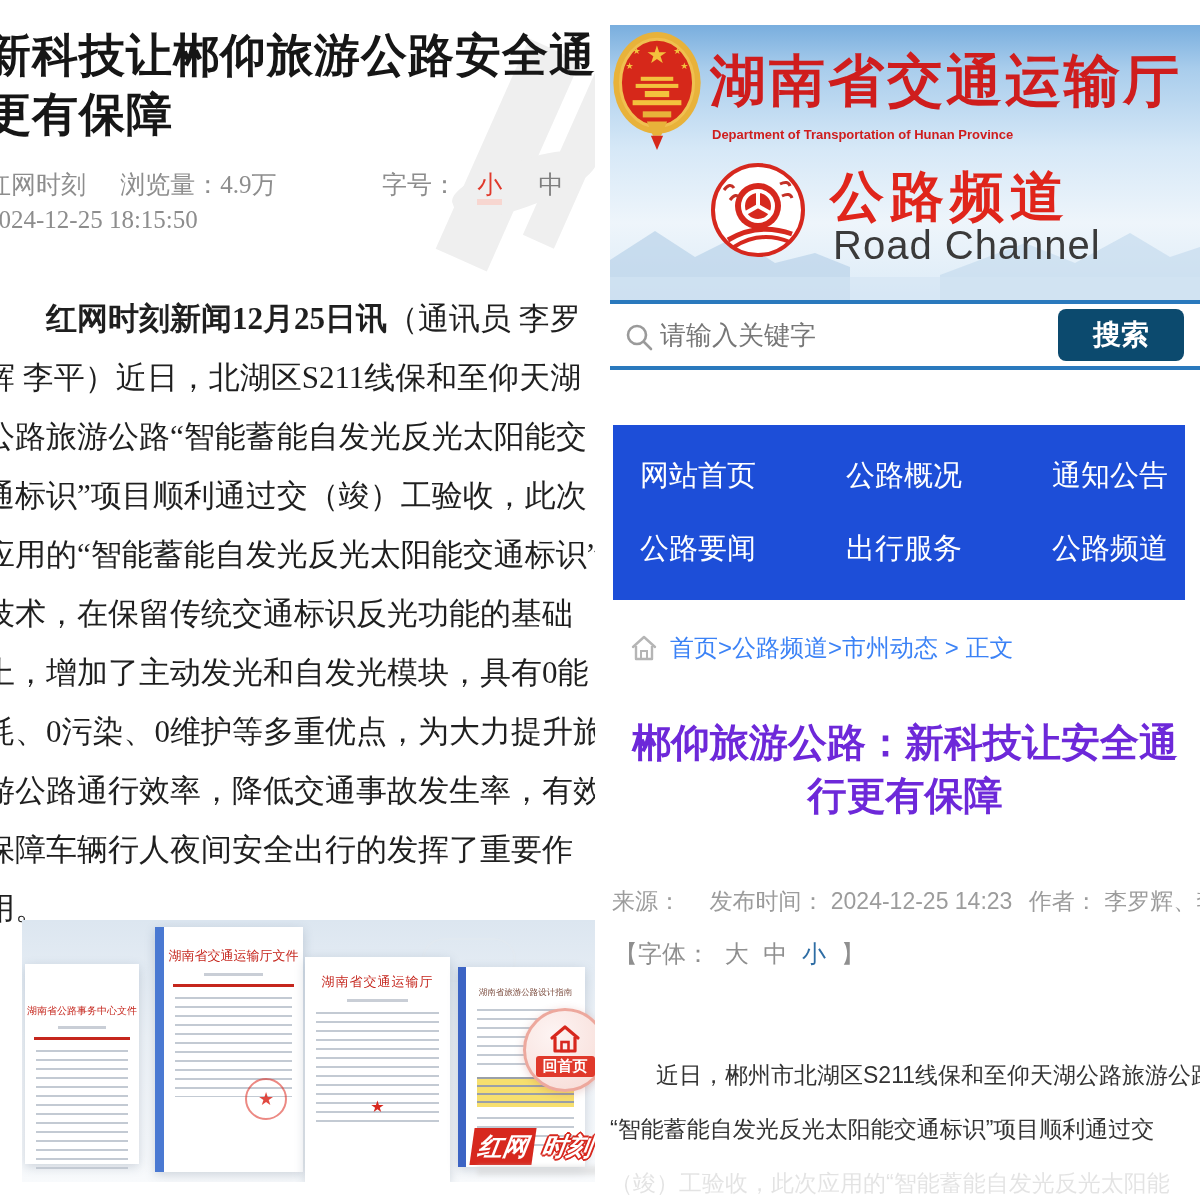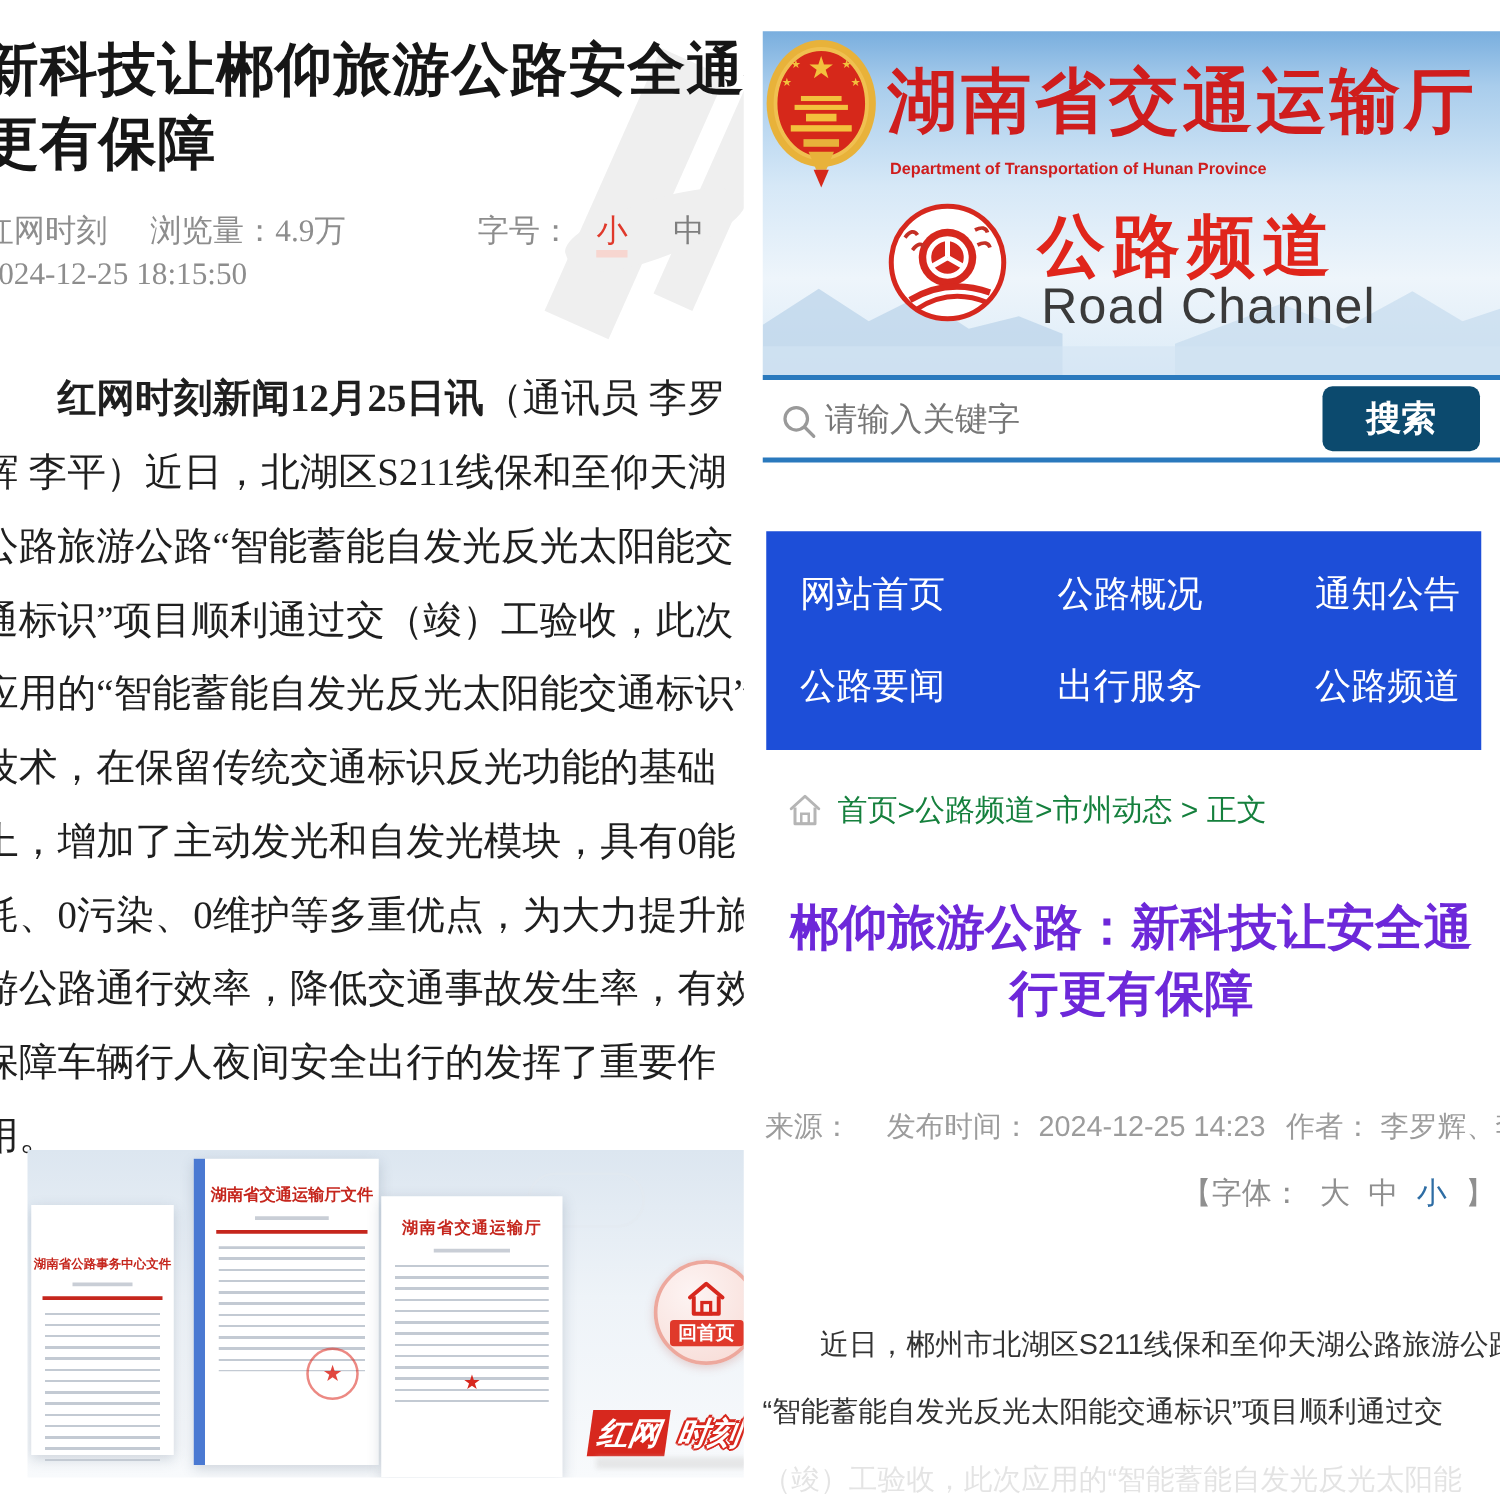--- a/index.html
+++ b/index.html
@@ -30,21 +30,21 @@
   .l-body{position:absolute;top:289px;left:-16px;width:660px;
           font-family:"Liberation Serif","DejaVu Serif",serif;font-size:31px;color:#1f1f1f;}
   .l-line{height:59px;line-height:59px;white-space:nowrap;}
   .l-line b{font-weight:bold;}
 
   .l-figure{position:absolute;top:920px;left:22px;width:578px;height:262px;overflow:hidden;
             background:linear-gradient(180deg,#dce6f0 0%,#eef3f8 45%,#f8fafc 100%);}
   .cloud{position:absolute;left:400px;top:18px;width:90px;height:40px;border:2px solid #e4e9ef;
          border-radius:40px;opacity:.5;}
   .doc{position:absolute;background:#fff;box-shadow:0 3px 10px rgba(60,80,110,.22);box-sizing:border-box;}
-  .doc-t{color:#c5261d;font-weight:bold;text-align:center;
+  .doc-t{color:#c5261d;font-weight:normal;text-align:center;
          font-family:"Liberation Serif","DejaVu Serif",serif;}
   .doc-sub{height:3px;background:#c9ced6;margin:8px auto 0;width:42%;}
   .doc-hr{height:3px;background:#c5261d;margin:8px 9px 0;}
   .doc-lines{margin:10px 11px 0;background:repeating-linear-gradient(180deg,#c3cad3 0,#c3cad3 2px,transparent 2px,transparent 9px);}
   .doc1{left:3px;top:44px;width:114px;height:200px;}
   .doc1 .doc-t{font-size:10px;padding-top:40px;}
   .doc2{left:133px;top:7px;width:148px;height:245px;border-left:9px solid #4a79d2;}
   .doc2 .doc-t{font-size:13px;padding-top:20px;}
   .doc3{left:283px;top:37px;width:145px;height:225px;}
   .doc3 .doc-t{font-size:13px;letter-spacing:1px;padding-top:16px;}
@@ -96,29 +96,29 @@
   .r-search input::placeholder{color:#777;}
   .search-btn{width:126px;height:52px;margin-right:16px;background:#0c4a6e;color:#fff;border:none;
               font-size:28px;font-weight:bold;border-radius:8px;font-family:inherit;}
 
   .r-nav{position:absolute;top:425px;left:3px;width:572px;height:175px;background:#1d4ed8;
          display:grid;grid-template-columns:206px 206px 1fr;grid-template-rows:1fr 1fr;
          box-sizing:border-box;padding:14px 0 14px 27px;align-items:center;}
   .nav-item{color:#fff;font-size:29px;white-space:nowrap;cursor:pointer;}
 
   .r-crumb{position:absolute;top:632px;left:20px;display:flex;align-items:center;}
-  .r-crumb .txt{margin-left:12px;font-size:24px;color:#15803d;white-space:nowrap;}
+  .r-crumb .txt{margin-left:12px;font-size:24px;color:#3b82f6;white-space:nowrap;}
 
   .r-title{position:absolute;top:716px;left:0;width:100%;text-align:center;
            font-size:39px;font-weight:bold;color:#6d28d9;line-height:53px;}
   .r-meta{position:absolute;top:886px;left:2px;width:100%;white-space:nowrap;
           font-size:23px;color:#9c9c9c;}
   .r-meta .gap1{margin-left:22px;margin-top:35px;}
   .r-meta .gap2{margin-left:10px;}
-  .r-fontbar{position:absolute;top:938px;left:0;width:100%;text-align:right;
+  .r-fontbar{position:absolute;top:938px;left:0;width:100%;text-align:left;
              font-size:24px;color:#8f8f8f;}
   .r-fontbar span{margin:0 4px;}
   .fb-small{color:#2e6da4;}
   .r-body{position:absolute;top:1048px;left:0;width:100%;font-size:23px;color:#333;}
   .r-line{height:54px;line-height:54px;white-space:nowrap;}
   .r-line.faded{opacity:.13;}
 </style>
 </head>
 <body>
 
@@ -182,20 +182,26 @@
       </div>
 
       <div class="doc doc3">
         <div class="doc-t">湖南省交通运输厅</div>
         <div class="doc-sub"></div>
         <div class="doc-lines" style="height:116px;"></div>
         <div class="star3">★</div>
 
       </div>
 
+      <div class="doc doc4">
+        <div class="doc-t">湖南省旅游公路设计指南</div>
+        <div class="doc-lines" style="height:62px;"></div>
+        <div class="hl"></div>
+        <div class="doc-lines" style="height:34px;"></div>
+      </div>
 
       <div class="home-badge">
         <svg width="34" height="30" viewBox="0 0 34 30">
           <path d="M4 14 L17 3 L30 14" fill="none" stroke="#d7281e" stroke-width="3.2" stroke-linecap="round" stroke-linejoin="round"></path>
           <path d="M7 13 V27 H27 V13" fill="none" stroke="#d7281e" stroke-width="3.2" stroke-linejoin="round"></path>
           <rect x="13.5" y="18" width="7" height="9" fill="none" stroke="#d7281e" stroke-width="2.6"></rect>
         </svg>
         <span class="lbl">回首页</span>
       </div>
 

